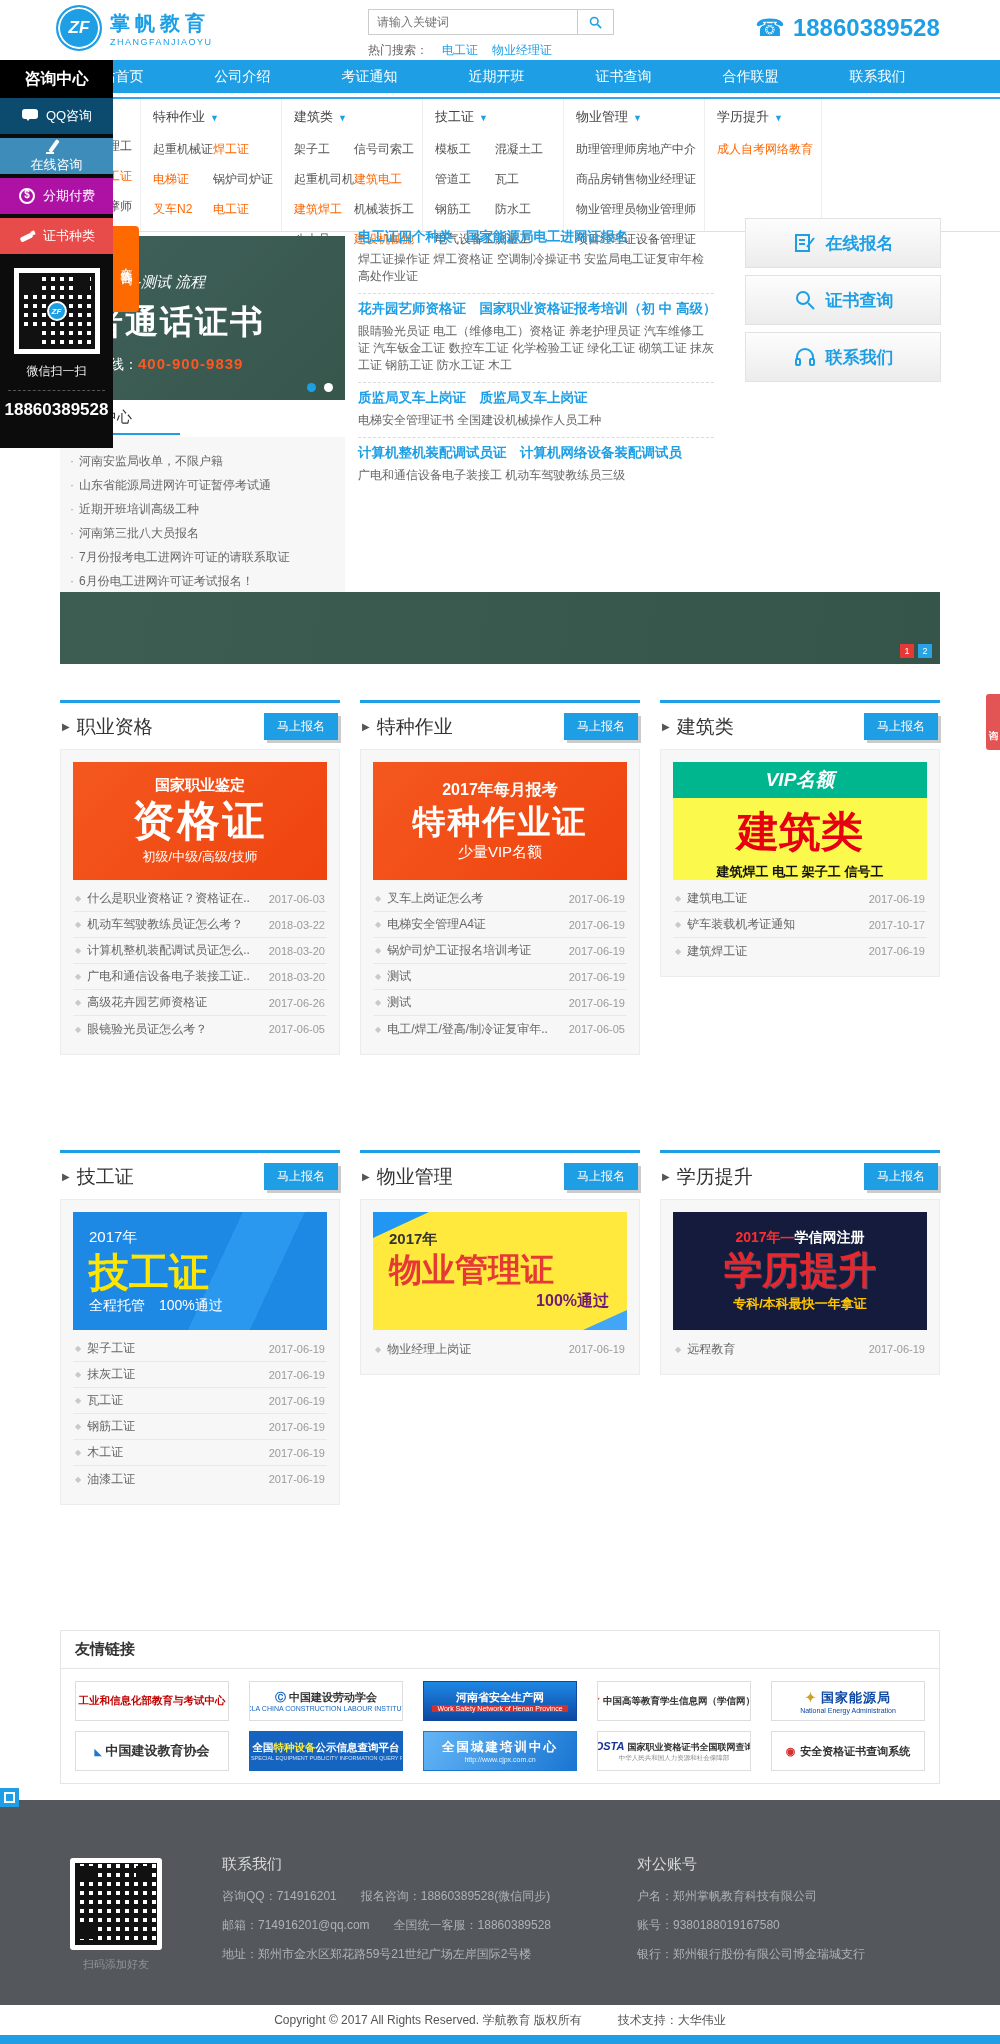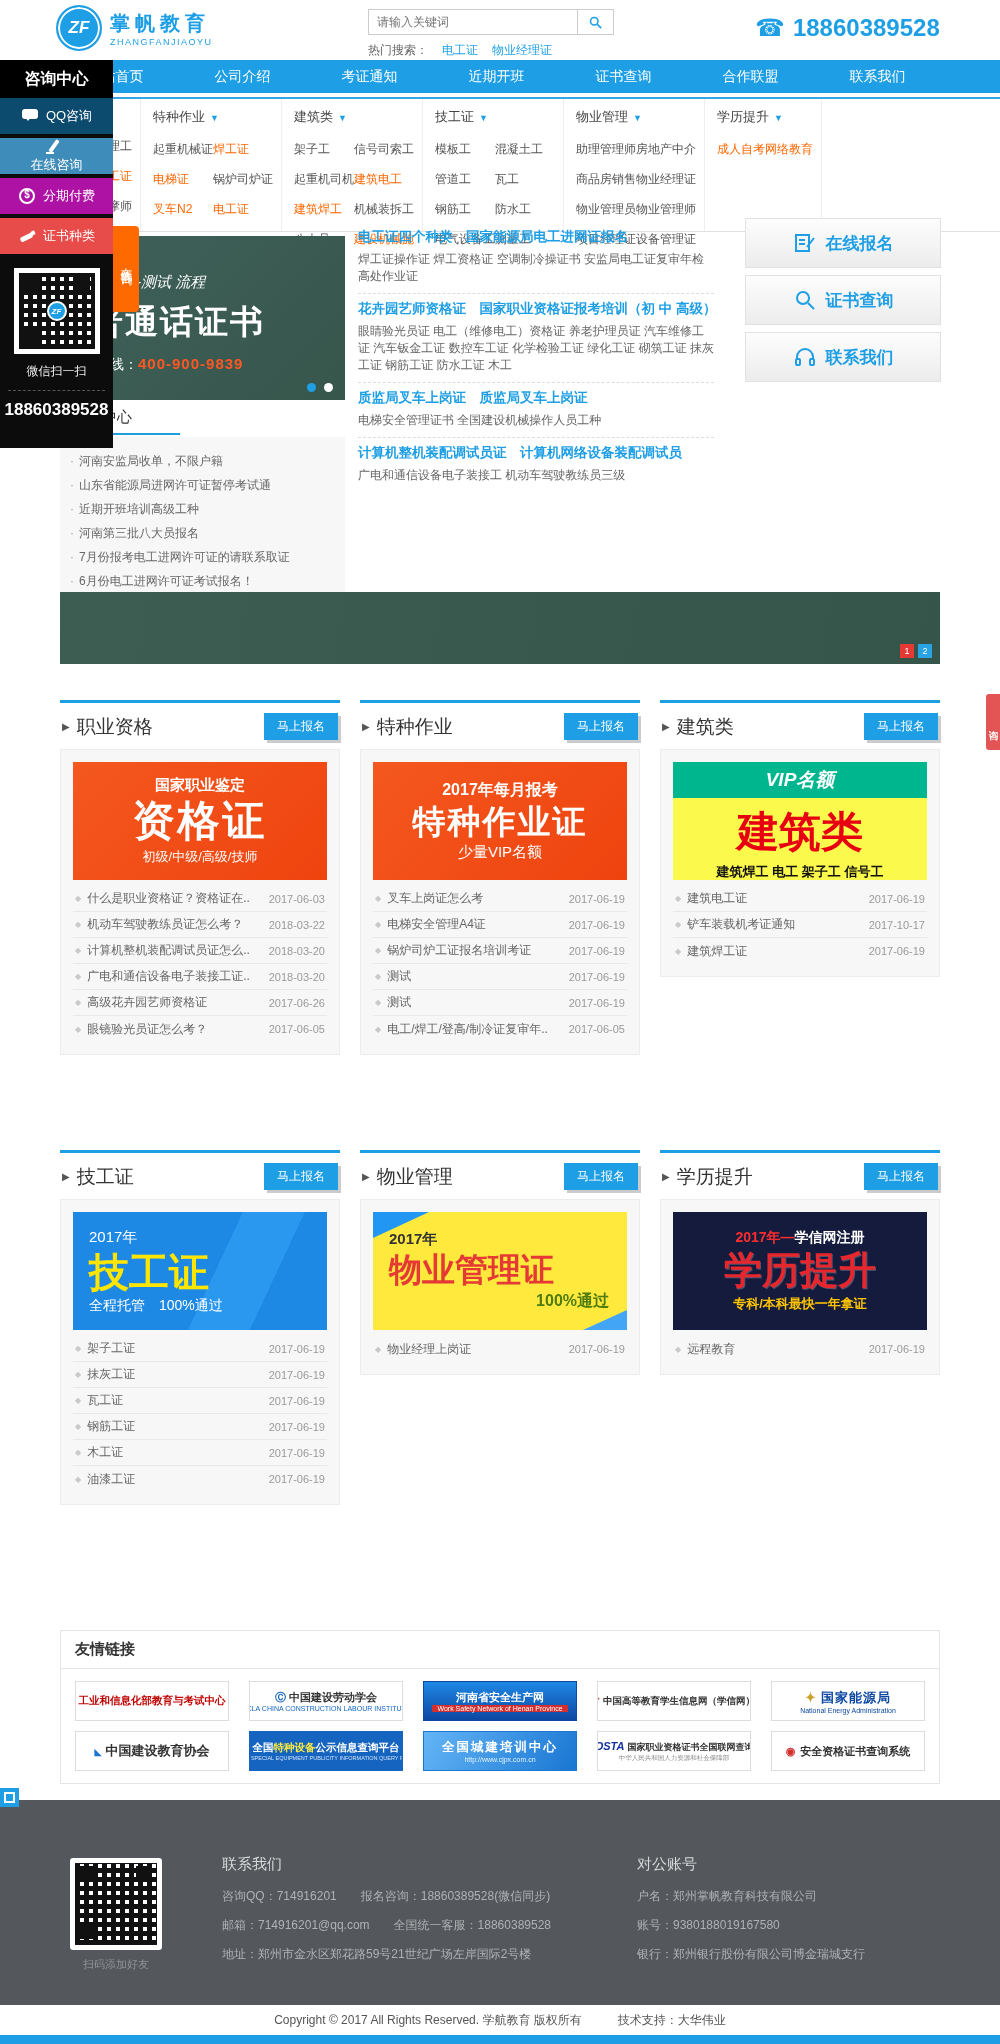--- a/index.html
+++ b/index.html
@@ -128,21 +128,21 @@
   .v-p3 .lc { color:#111; font-size:13px; font-weight:bold; }
   .v-p4 { background:linear-gradient(115deg,#1e88e5 0 55%,#2b98f0 55% 75%,#1e88e5 75%); color:#fff; align-items:flex-start; padding-left:16px; }
   .v-p4 .la { font-size:15px; }
   .v-p4 .lb { color:#ffe600; font-size:40px; font-weight:900; line-height:1.05; }
   .v-p4 .lc { font-size:14px; }
   .v-p5 { background:#ffe93c; align-items:flex-start; padding-left:16px; }
   .v-p5::before { content:""; position:absolute; top:0; left:0; border-top:26px solid #2196f3; border-right:56px solid transparent; }
   .v-p5::after { content:""; position:absolute; bottom:0; right:0; border-bottom:20px solid #42a5f5; border-left:44px solid transparent; }
   .v-p5 .la { color:#333; font-size:15px; font-weight:bold; }
   .v-p5 .lb { color:#e53935; font-size:33px; font-weight:900; line-height:1.05; }
-  .v-p5 .lc { color:#4d7c0f; font-size:16px; font-weight:bold; align-self:flex-end; margin-right:18px; }
+  .v-p5 .lc { color:#701a75; font-size:16px; font-weight:bold; align-self:flex-end; margin-right:18px; }
   .v-p6 { background:#141b3d; }
   .v-p6 .la { font-size:14px; font-weight:bold; color:#fff; }
   .v-p6 .la span:first-child { color:#ff2d2d; }
   .v-p6 .lb { color:#e8262d; font-size:38px; font-weight:900; line-height:1.05; text-shadow:1px 1px 0 rgba(255,255,255,.25); }
   .v-p6 .lc { color:#ffc400; font-size:13px; font-weight:bold; }
   .alist { margin-top:6px; list-style:none; }
   .aitem { height:26px; display:flex; align-items:center; border-bottom:1px solid #e9e9e9; font-size:12px; color:#666; cursor:pointer; padding:0 2px; }
   .aitem:last-of-type { border-bottom:none; }
   .dia { color:#c9c9c9; font-size:8px; margin-right:6px; }
   .at { flex:1; white-space:nowrap; overflow:hidden; }

